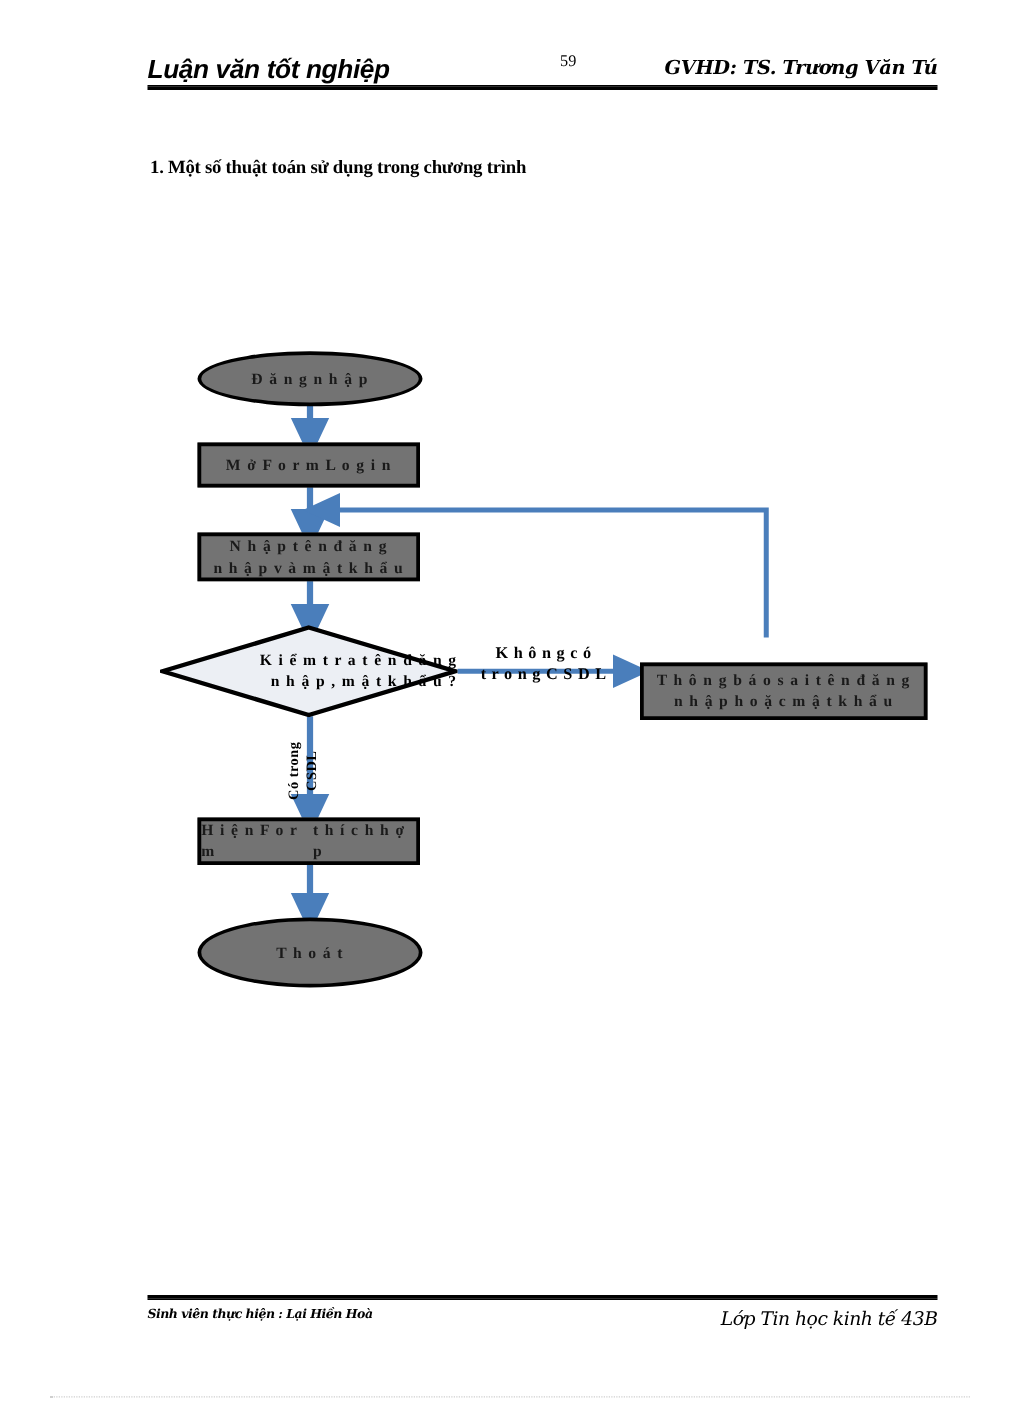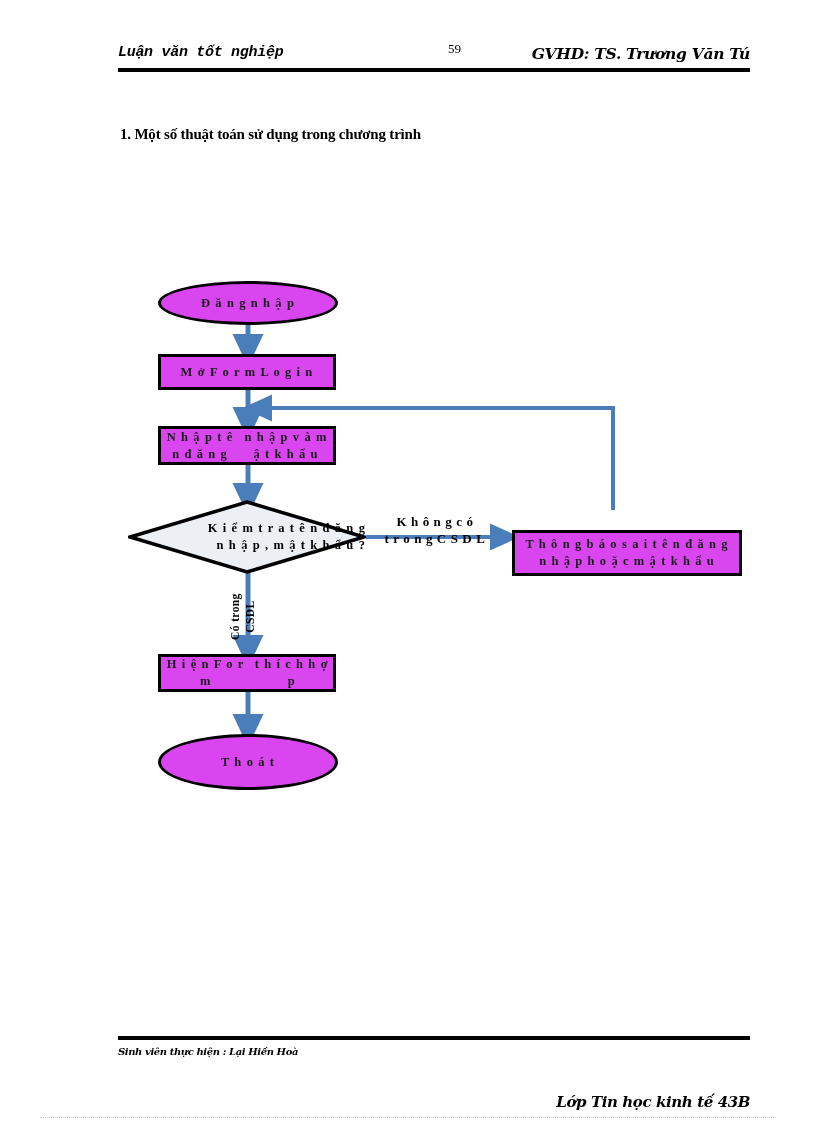--- a/index.html
+++ b/index.html
@@ -27,24 +27,24 @@
   .header {
     position: absolute;
     left: 118px;
     top: 44px;
     width: 632px;
     height: 28px;
   }
   .hdr-left {
     position: absolute;
     left: 0; top: 0;
-    font-family: Liberation Mono, monospace;
-    font-style: italic;
-    font-weight: bold;
-    font-size: 15px;
+    font-family: Liberation Sans, sans-serif;
+    font-style: italic;
+    font-weight: bold;
+    font-size: 21px;
     letter-spacing: -0.3px;
     white-space: nowrap;
   }
   .hdr-page {
     position: absolute;
     left: 330px;
     top: -3px;
     font-size: 13px;
     font-family: "Liberation Serif", serif;
   }
@@ -114,27 +114,27 @@
     left: 0;
     top: 0;
     width: 816px;
     height: 1123px;
     pointer-events: none;
   }
   .flow > * { pointer-events: auto; }
 
   .node {
     position: absolute;
-    background: #d946ef;
+    background: #737373;
     border: 3px solid #000000;
     box-sizing: border-box;
     display: flex;
     align-items: center;
     justify-content: center;
-    text-align: center;
+    text-align: left;
     font-family: "Liberation Serif", "DejaVu Serif", serif;
     font-size: 12.5px;
     font-weight: bold;
     letter-spacing: 1.1px;
     line-height: 1.35;
     color: #1a1a1a;
     z-index: 3;
   }
   .node.oval {
     border-radius: 50%;
@@ -210,25 +210,24 @@
     font-weight: bold;
     font-size: 10px;
     letter-spacing: -0.4px;
     white-space: nowrap;
   }
   .ftr-right {
     position: absolute;
     right: 0; top: 0;
     font-family: "DejaVu Serif", "Liberation Serif", serif;
     font-style: italic;
-    font-weight: bold;
+    font-weight: normal;
     font-size: 15px;
     letter-spacing: -0.4px;
     white-space: nowrap;
-    margin-top: 47px;
   }
   .page-bottom-dots {
     position: absolute;
     left: 40px;
     top: 1117px;
     width: 736px;
     border-top: 1px dotted #cfcfcf;
   }
 </style>
 </head>
@@ -271,21 +270,21 @@
 
       <line x1="248" y1="573" x2="248" y2="652" stroke="#4a7ebb" stroke-width="5" marker-end="url(#ah)"></line>
 
       <line x1="248" y1="691" x2="248" y2="731" stroke="#4a7ebb" stroke-width="5" marker-end="url(#ah)"></line>
     </svg>
 
     <div class="node oval" style="left:158px;top:281px;width:180px;height:44px;">Đ ă n g  n h ậ p</div>
 
     <div class="node" style="left:158px;top:354px;width:178px;height:36px;">M ở  F o r m  L o g i n</div>
 
-    <div class="node" style="left:158px;top:426px;width:178px;height:39px;">
+    <div class="node" style="left:158px;top:426px;width:178px;height:39px;flex-direction:column;">
       <span>N h ậ p  t ê n  đ ă n g</span>
       <span>n h ậ p  v à  m ậ t  k h ẩ u</span>
     </div>
 
     <div class="diamond-wrap" style="left:128px;top:500px;width:238px;height:74px;">
       <svg width="238" height="74">
         <polygon points="119,2 236,37 119,72 2,37" fill="#eceff4" stroke="#000000" stroke-width="3.5"></polygon>
       </svg>
       <div class="diamond-label" style="flex-direction:column;">
         <span>K i ể m  t r a  t ê n  đ ă n g</span>

